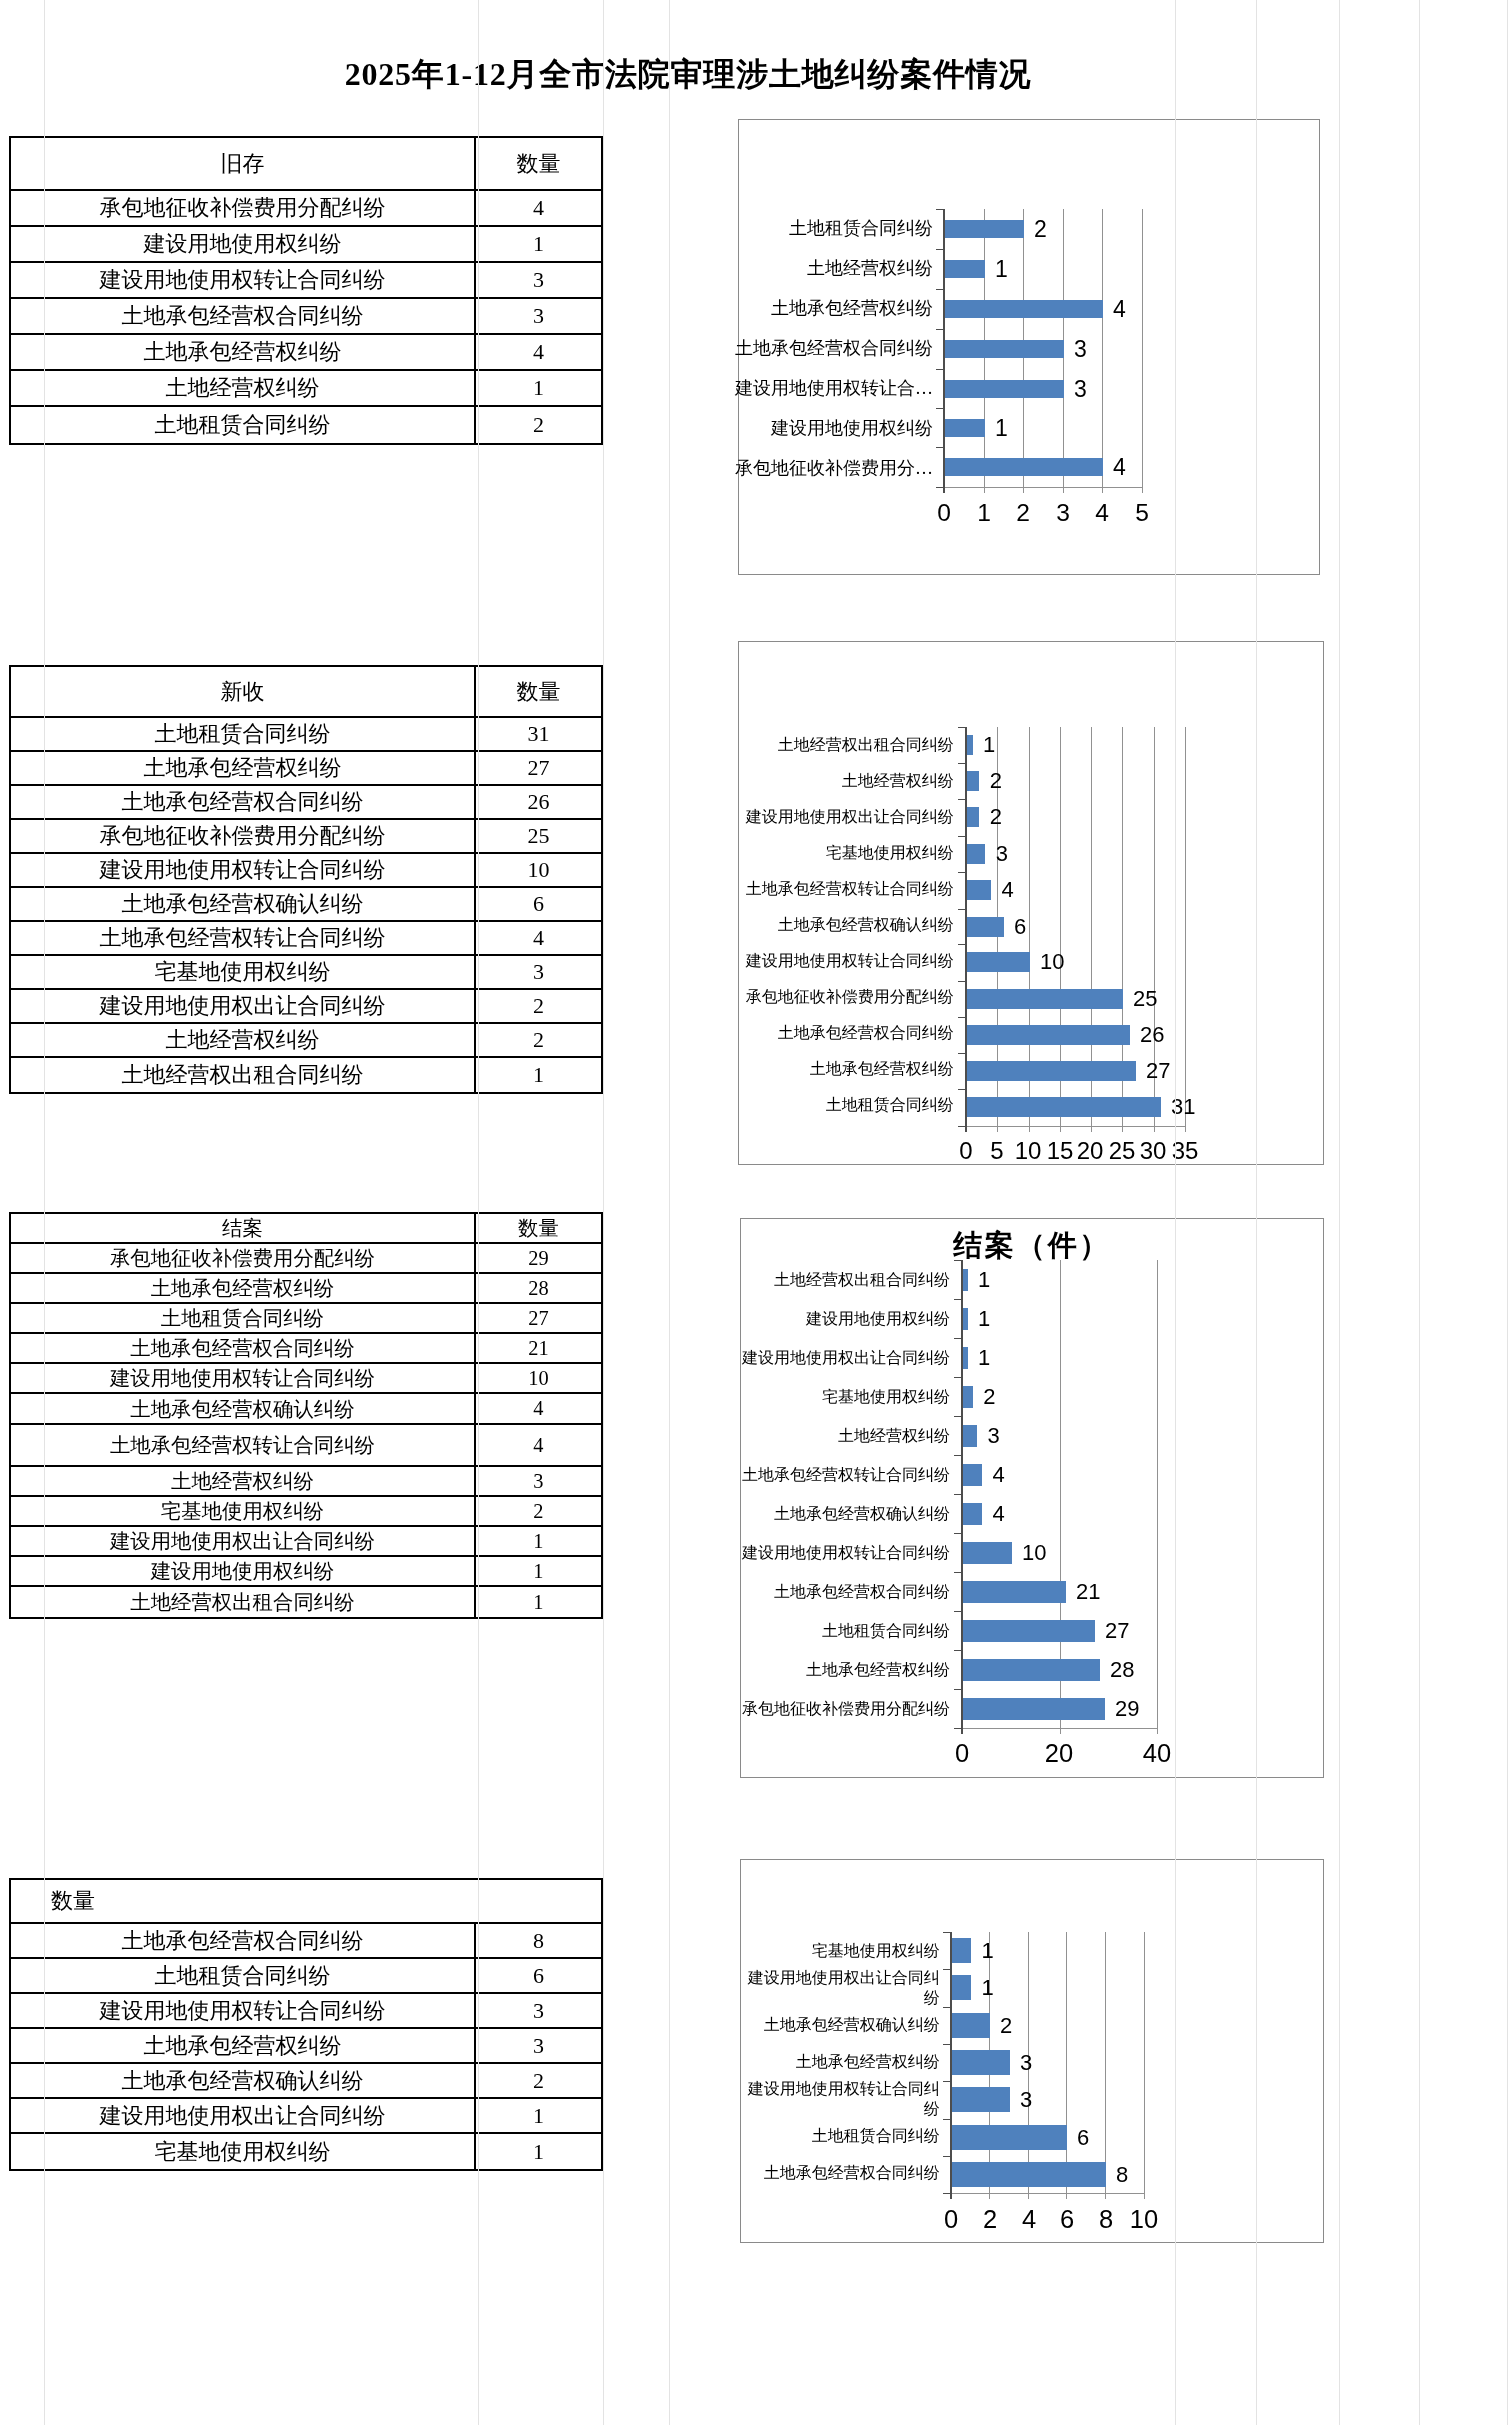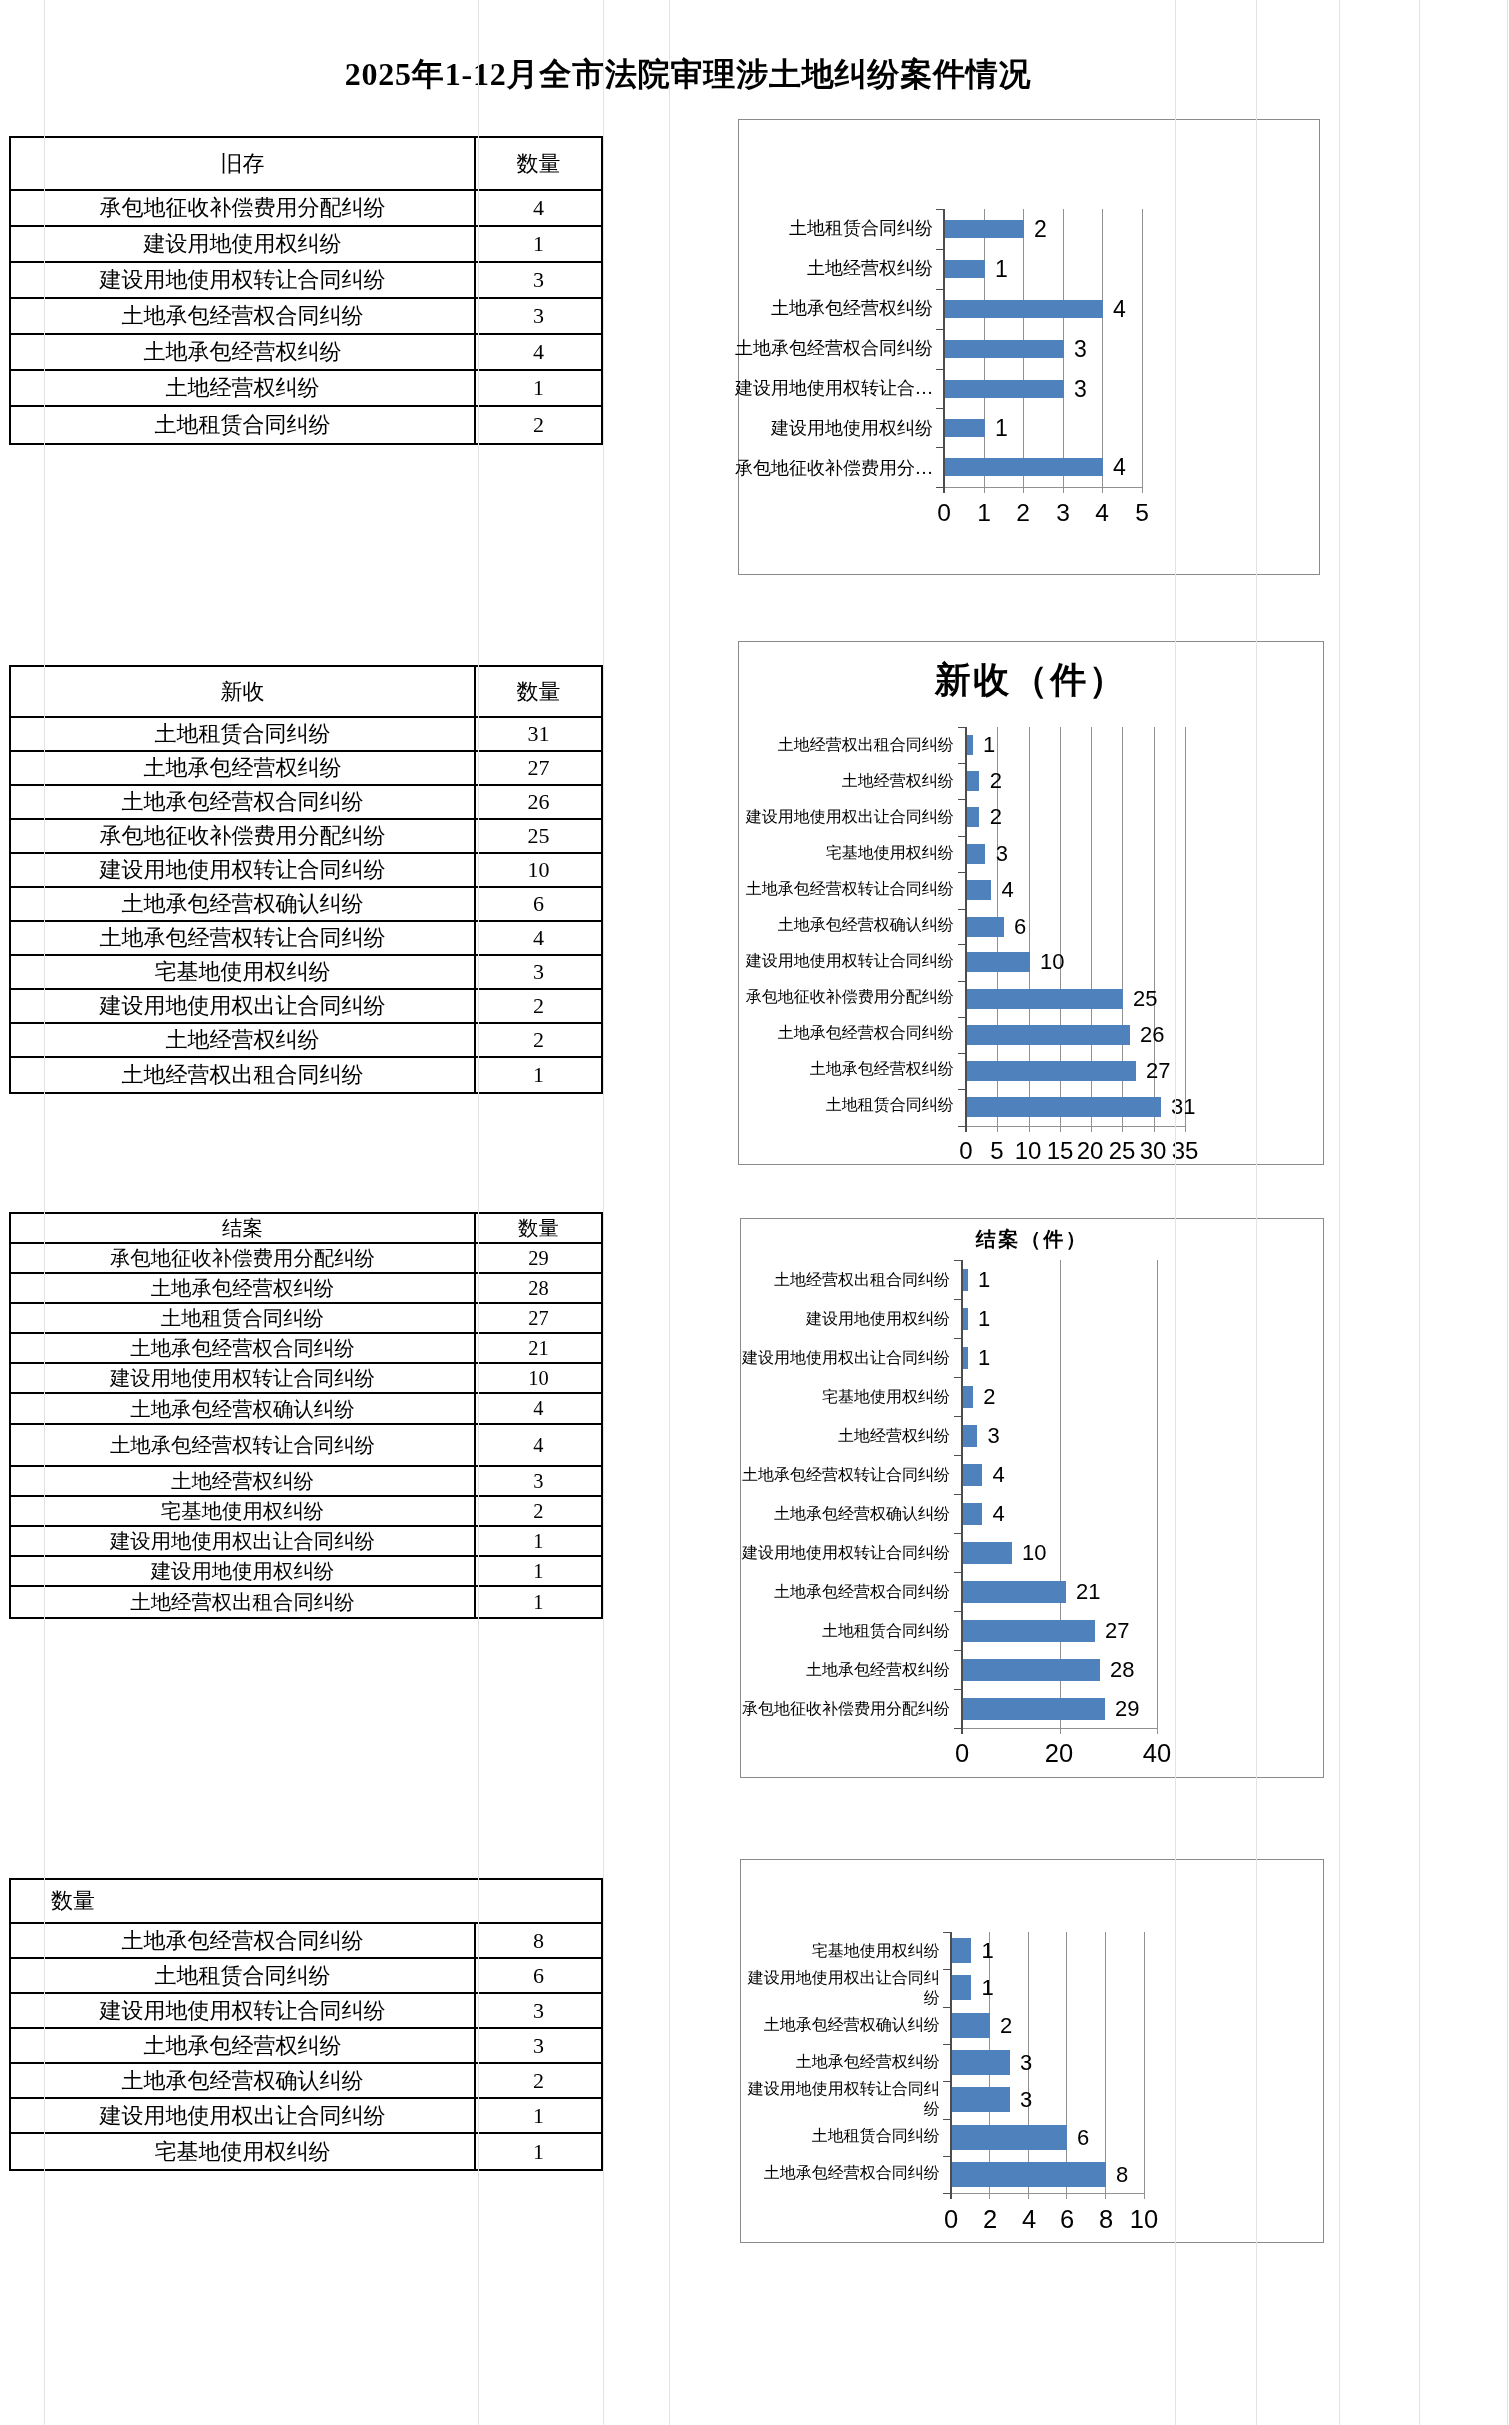--- a/index.html
+++ b/index.html
@@ -222,21 +222,20 @@
         <div class="cell label" style="width: 469px; font-size: 22px;">土地经营权纠纷</div>
         <div class="cell value" style="width: 125px; font-size: 22px;">2</div>
       </div>
       <div class="trow" style="height: 34px;">
         <div class="cell label" style="width: 469px; font-size: 22px;">土地经营权出租合同纠纷</div>
         <div class="cell value" style="width: 125px; font-size: 22px;">1</div>
       </div>
     </div>
 </div>
 <div class="chart" id="cht1" style="left: 738px; top: 641px; width: 586px; height: 524px;">
-  <div class="ctitle" style="top: 13.6px; font-size: 36px;">新收（件）</div>
 <div class="lcol" style="left: 1.7px; top: 85px; width: 213px;">
       <div class="lrow" style="height: 36px; font-size: 16px; white-space: nowrap;">
         <span>土地经营权出租合同纠纷</span>
       </div>
       <div class="lrow" style="height: 36px; font-size: 16px; white-space: nowrap;">
         <span>土地经营权纠纷</span>
       </div>
       <div class="lrow" style="height: 36px; font-size: 16px; white-space: nowrap;">
         <span>建设用地使用权出让合同纠纷</span>
       </div>
@@ -392,21 +391,21 @@
         <div class="cell label" style="width: 469px; font-size: 20.4px;">建设用地使用权纠纷</div>
         <div class="cell value" style="width: 125px; font-size: 20.4px;">1</div>
       </div>
       <div class="trow" style="height: 30px;">
         <div class="cell label" style="width: 469px; font-size: 20.4px;">土地经营权出租合同纠纷</div>
         <div class="cell value" style="width: 125px; font-size: 20.4px;">1</div>
       </div>
     </div>
 </div>
 <div class="chart" id="cht2" style="left: 740px; top: 1218px; width: 584px; height: 560px;">
-  <div class="ctitle" style="top: 6.8px; font-size: 20px;">结案（件）</div>
+  <div class="ctitle" style="top: 6.8px; font-size: 29px;">结案（件）</div>
 <div class="lcol" style="left: 0px; top: 41px; width: 209px;">
       <div class="lrow" style="height: 39px; font-size: 16px; white-space: nowrap;">
         <span>土地经营权出租合同纠纷</span>
       </div>
       <div class="lrow" style="height: 39px; font-size: 16px; white-space: nowrap;">
         <span>建设用地使用权纠纷</span>
       </div>
       <div class="lrow" style="height: 39px; font-size: 16px; white-space: nowrap;">
         <span>建设用地使用权出让合同纠纷</span>
       </div>

